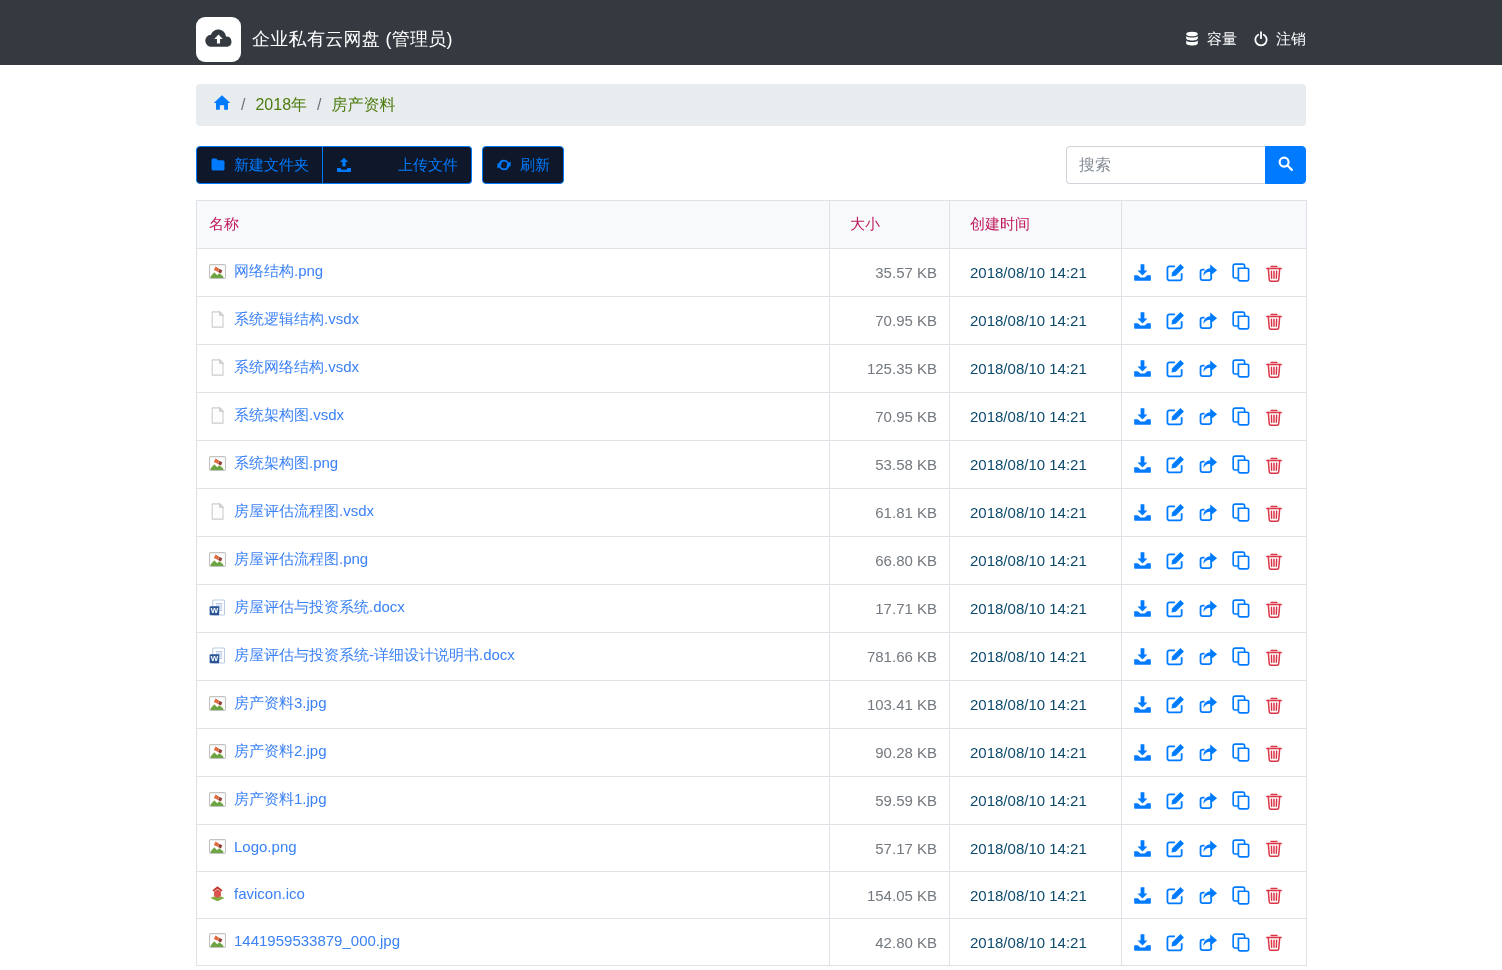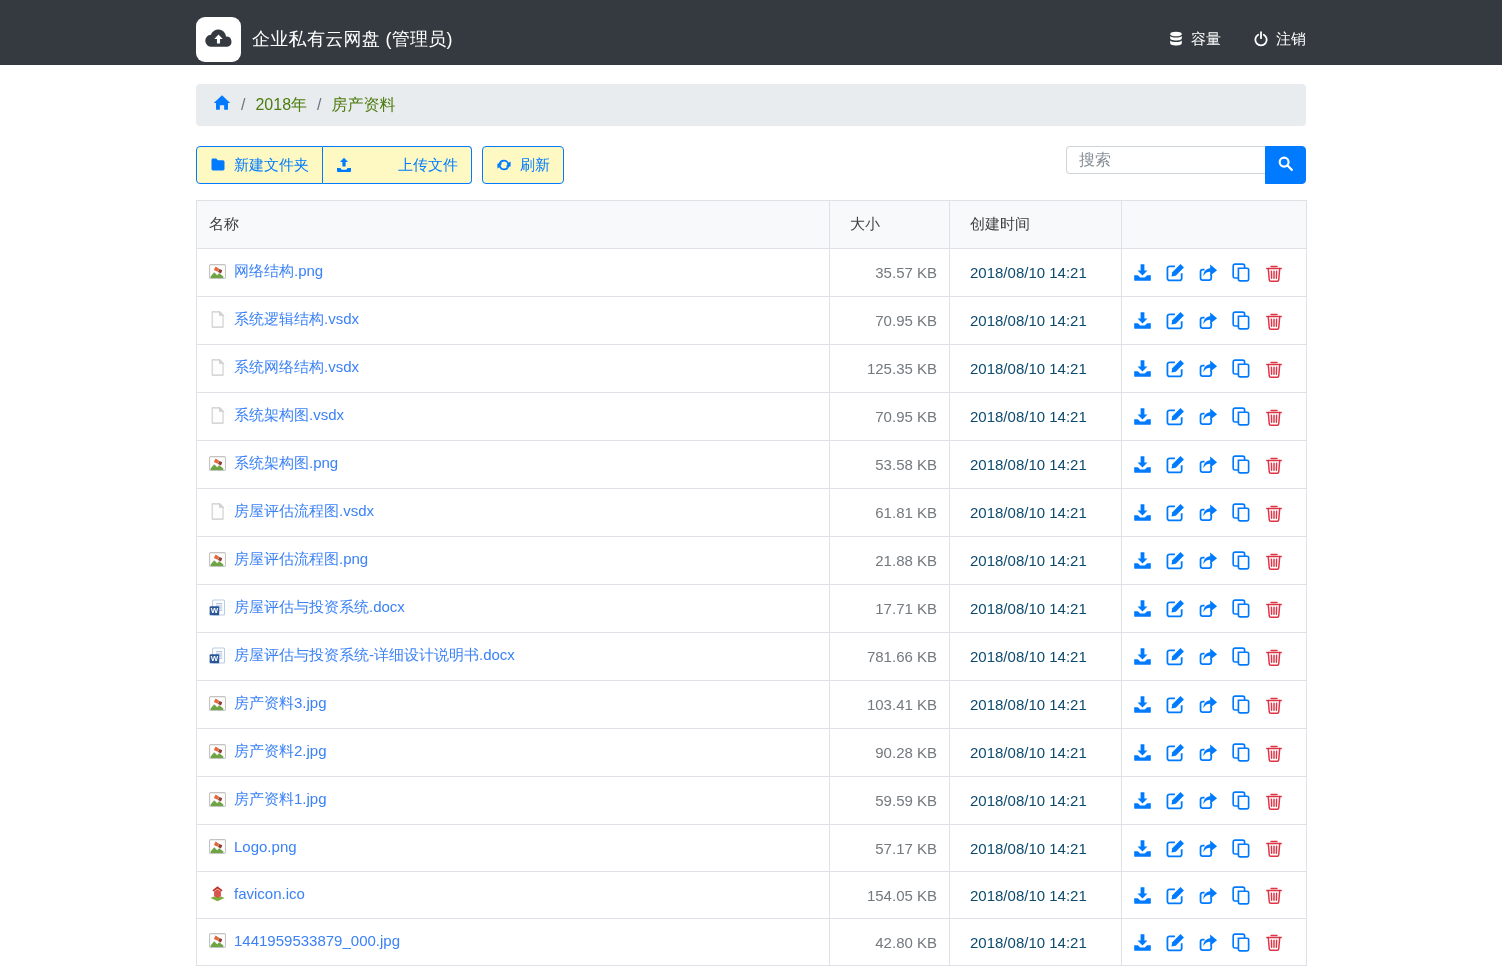--- a/index.html
+++ b/index.html
@@ -13,55 +13,55 @@
   a { text-decoration:none; }
 
   
   .navbar { background:#343a40; height:65px; }
   .container { width:1110px; margin:0 auto; }
   .navbar .container { height:78px; display:flex; align-items:center; justify-content:space-between; }
   .brand { display:flex; align-items:center; gap:11px; cursor:pointer; }
   .brand-logo { width:45px; height:45px; background:#fff; border-radius:9px;
     display:flex; align-items:center; justify-content:center; }
   .brand-title { color:#fff; font-size:18px; letter-spacing:.3px; }
-  .nav-right { display:flex; align-items:center; gap:32px; }
+  .nav-right { display:flex; align-items:center; gap:16px; }
   .nav-link { color:#fff; font-size:15px; display:flex; align-items:center; gap:7px; cursor:pointer; }
   .nav-link svg { display:block; }
 
   
   .breadcrumb { margin-top:19px; background:#e9ecef; border-radius:4px;
     padding:10px 17px; display:flex; align-items:center; gap:10px; font-size:16px; }
   .breadcrumb a { color:#4d7c0f; display:flex; align-items:center; }
   .breadcrumb .sep { color:#6c757d; }
 
   
   .toolbar { margin-top:20px; display:flex; align-items:center; justify-content:space-between; }
   .toolbar-left { display:flex; align-items:center; }
-  .btn { background:#fef9c3; border:1px solid #007bff; color:#007bff;
+  .btn { background:#0f172a; border:1px solid #007bff; color:#007bff;
     font-size:15px; height:38px; padding:0 13px; border-radius:4px;
     display:inline-flex; align-items:center; gap:8px; cursor:pointer;
     font-family:inherit; }
   .btn svg { display:block; }
   .btn-group { display:flex; }
   .btn-group .btn:first-child { border-radius:4px 0 0 4px; }
   .btn-group .btn:last-child { border-radius:0 4px 4px 0; border-left:0;gap:46px; }
   .btn-refresh { margin-left:10px; }
   .search-group { display:flex; }
-  .search-group input { width:199px; height:28px; border:1px solid #ced4da; border-right:0;
+  .search-group input { width:199px; height:38px; border:1px solid #ced4da; border-right:0;
     border-radius:4px 0 0 4px; padding:0 12px; font-size:16px; color:#495057;
     font-family:inherit; outline:none; }
   .search-group input::placeholder { color:#868e96; }
   .search-group button { width:41px; height:38px; background:#007bff; border:1px solid #007bff;
     border-radius:0 4px 4px 0; cursor:pointer; display:flex; align-items:center; justify-content:center; }
 
   
   table { margin-top:16px; width:100%; border-collapse:collapse; font-size:15px; table-layout:fixed; }
   th, td { border:1px solid #dee2e6; padding:13px 12px; text-align:left; vertical-align:middle; }
   thead th { background:#f8f9fa; font-weight:500; padding-top:14px; padding-bottom:14px; }
-  thead th a { color:#404040; }
+  thead th a { color:#be185d; }
   col.c-name { width:633px; }
   col.c-size { width:120px; }
   col.c-date { width:172px; }
   col.c-actions { width:185px; }
   th.size-h, th.date-h { padding-left:20px; }
   td.size-cell { text-align:right; color:#73797f; }
   td.date-cell { color:#0c4a6e; padding-left:20px; }
   td.name-cell a { color:#3b82f6; display:inline-flex; align-items:center; gap:8px; max-width:100%; }
   td.name-cell .ficon { flex:0 0 auto; display:inline-flex; }
   td.name-cell .fname { white-space:nowrap; overflow:hidden; text-overflow:ellipsis; }
@@ -568,21 +568,21 @@
                 <svg width="17" height="17" viewBox="0 0 16 16">
                   <rect x="0.5" y="1.5" width="15" height="13" rx="1" fill="#fdfdfd" stroke="#c3c3c3"></rect>
                   <path fill="#e0683a" d="M6.2 3.2l3.6 2.4-1.8 2.6-3.4-1.6z"></path>
                   <path fill="#8f3b30" d="M9.8 5.6l2.7 1.2-1.2 3-2.9-1.4z"></path>
                   <path fill="#6da544" d="M1.5 12.8l3.4-4.2 2.8 3 1.9-2 3.9 3.2v1.2H1.5z"></path>
                 </svg>
               </span>
         <span class="fname">房屋评估流程图.png</span>
       </a>
     </td>
-    <td class="size-cell">21.88 KB</td>
+    <td class="size-cell">66.80 KB</td>
     <td class="date-cell">2018/08/10 14:21</td>
     <td class="actions-cell">
       <div class="actions-wrap">
         <a class="action-link">
           <span>
             <svg width="19" height="19" viewBox="0 0 16 16" fill="currentColor">
               <path d="M6.4 1h3.2v5.3h2.6L8 10.5 3.8 6.3h2.6z"></path>
               <path d="M1 10.3h3.1l2 2h3.8l2-2H15V14a1 1 0 0 1-1 1H2a1 1 0 0 1-1-1z"></path>
             </svg>
           </span>

